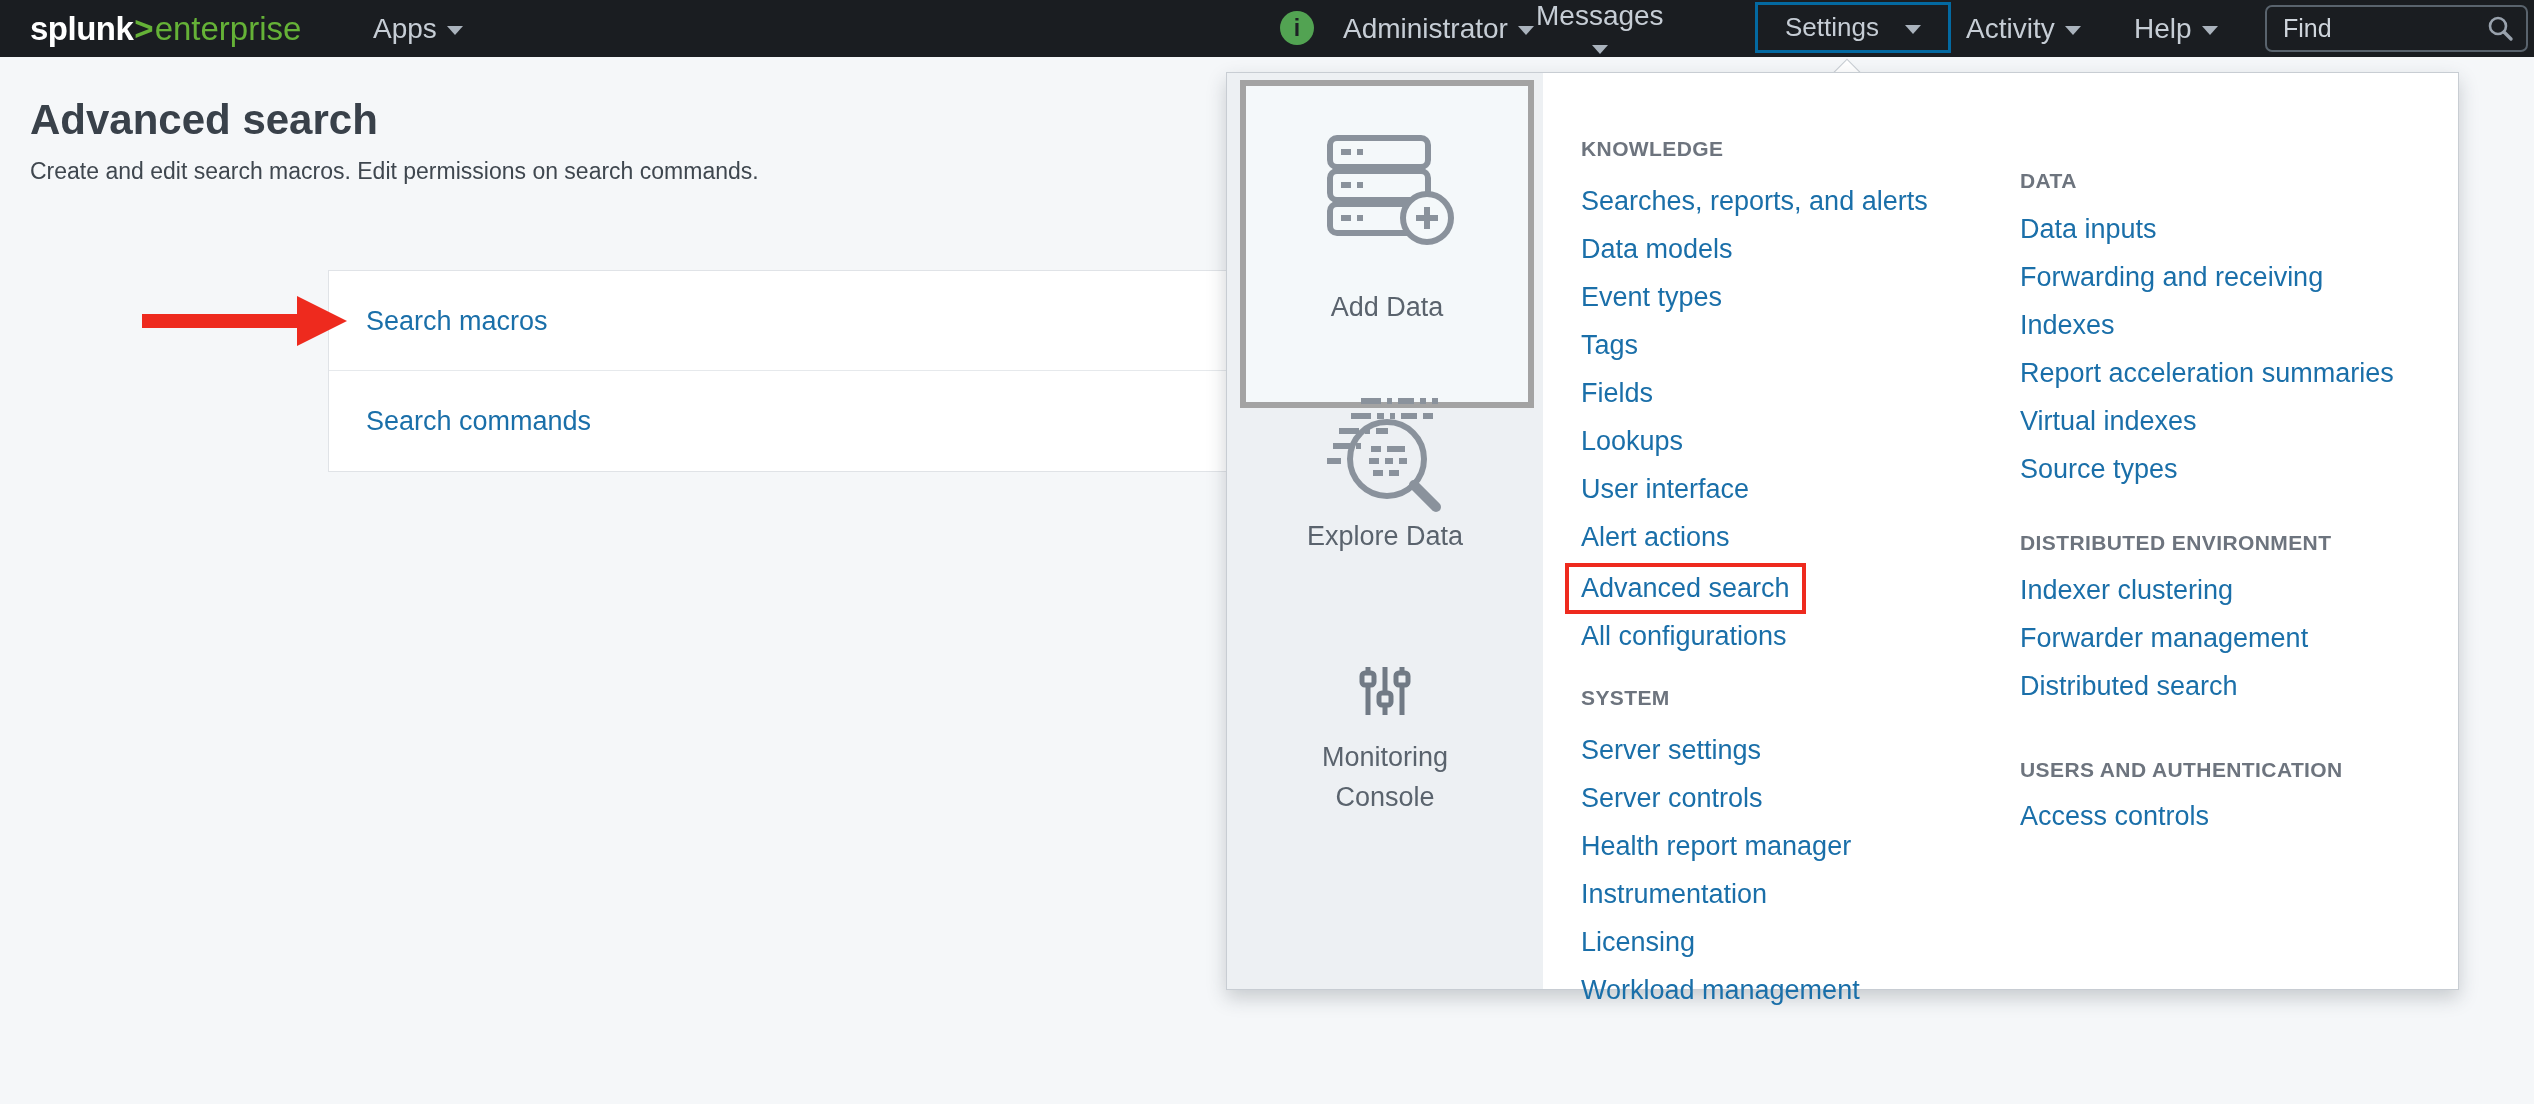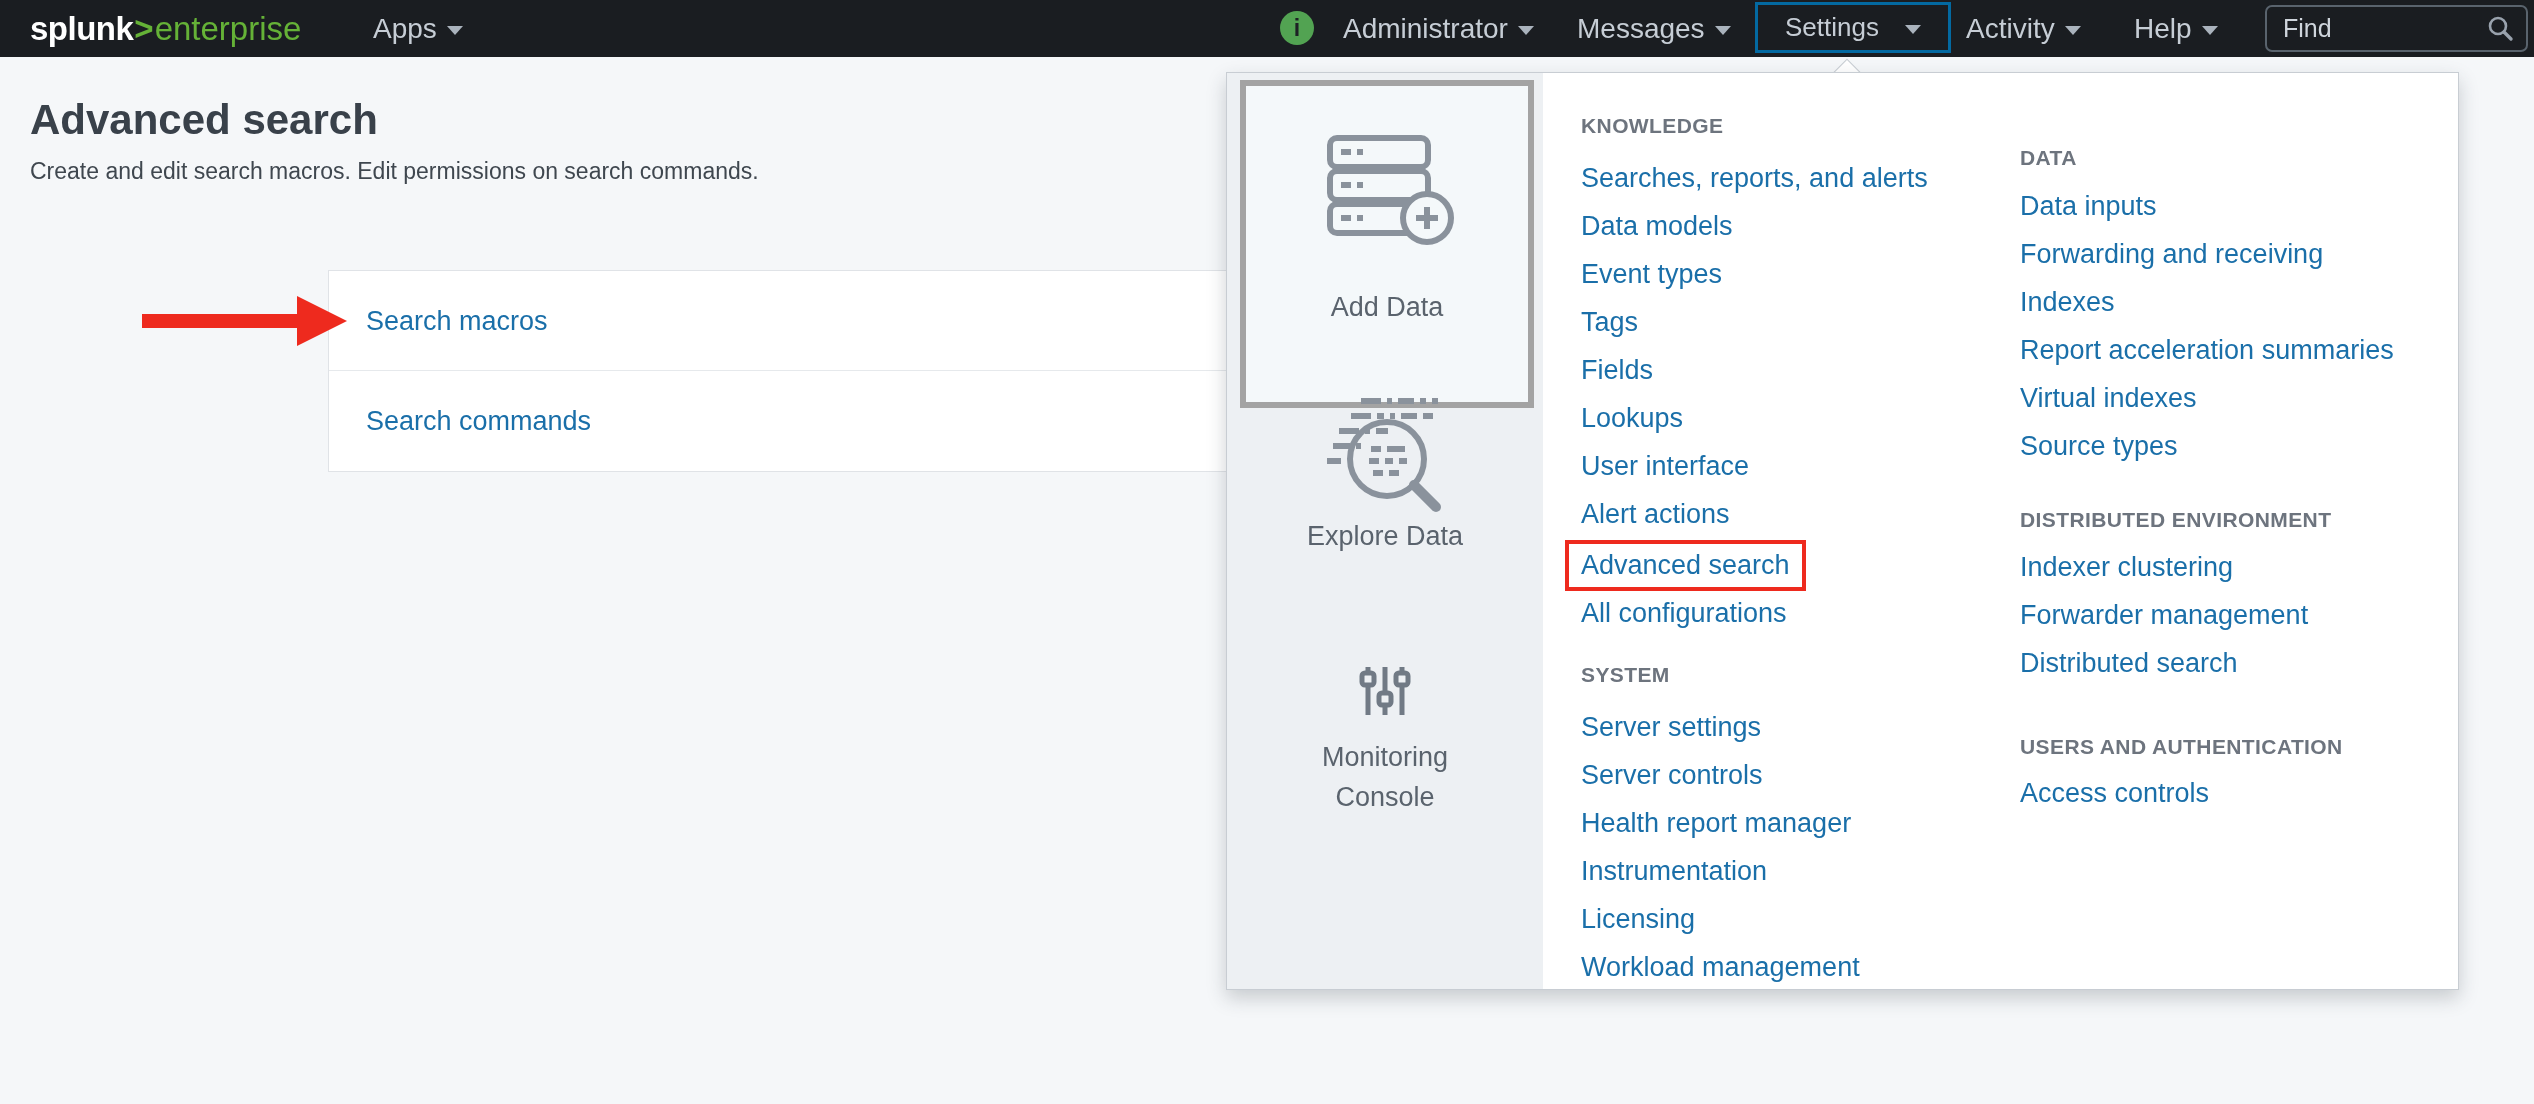--- a/index.html
+++ b/index.html
@@ -55,21 +55,21 @@
           border:6px solid #a3a3a3; cursor:pointer; }
   .tile-icon-add { position:absolute; left:80px; top:48px; }
   .tile-label { position:absolute; left:0; width:100%; text-align:center; font-size:27px; color:#5a636d; }
   .tile-label.in-tile { top:206px; }
   .col-item { cursor:pointer; }
   .icon-explore { position:absolute; left:96px; top:320px; }
   .label-explore { top:448px; }
   .icon-monitor { position:absolute; left:132px; top:592px; }
   .label-monitor { top:664px; line-height:40px; padding:0 60px; }
   
-  .menu-col { position:absolute; top:41px; }
+  .menu-col { position:absolute; top:64px; }
   .menu-col.mid { left:354px; width:430px; }
   .menu-col.right { left:793px; width:440px;margin-top:32px; }
   .menu-section-title { font-size:21px; font-weight:bold; color:#6d747e; letter-spacing:0.4px; line-height:24px; }
   .menu-list { list-style:none; margin-top:18px; }
   .menu-list li { line-height:45px; }
   .menu-list a { font-size:27px; color:#1a6fa9; text-decoration:none; cursor:pointer; }
   .sec-gap { margin-top:24px; }
   .sec-gap-lg { margin-top:36px; }
   .sec-gap-xl { margin-top:46px; }
   .boxed-link { display:inline-block; border:4px solid #ee2a1e; padding:0 12px; margin-left:-16px; line-height:43px; }
@@ -94,21 +94,21 @@
 
     <div class="info-badge">
       <span>i</span>
     </div>
 
     <div class="nav-item" style="left:1343px;">
       <span>Administrator</span>
       <span class="caret"></span>
     </div>
 
-    <div class="nav-item" style="left:1577px;">
+    <div class="nav-item" style="left:1536px;flex-direction:column;">
       <span>Messages</span>
       <span class="caret"></span>
     </div>
 
     <div class="settings-box">
       <span>Settings</span>
       <span class="caret"></span>
     </div>
 
     <div class="nav-item" style="left:1966px;">

